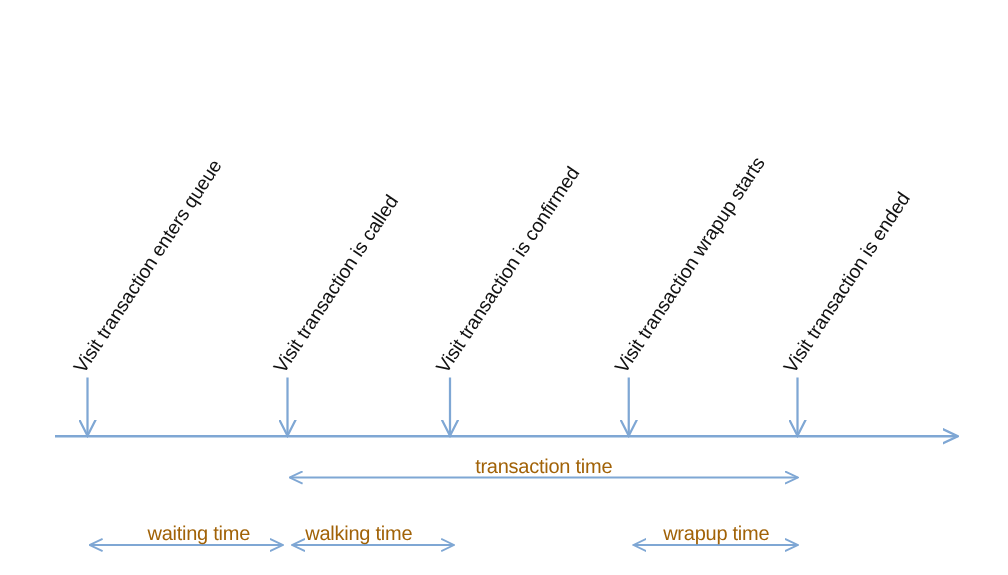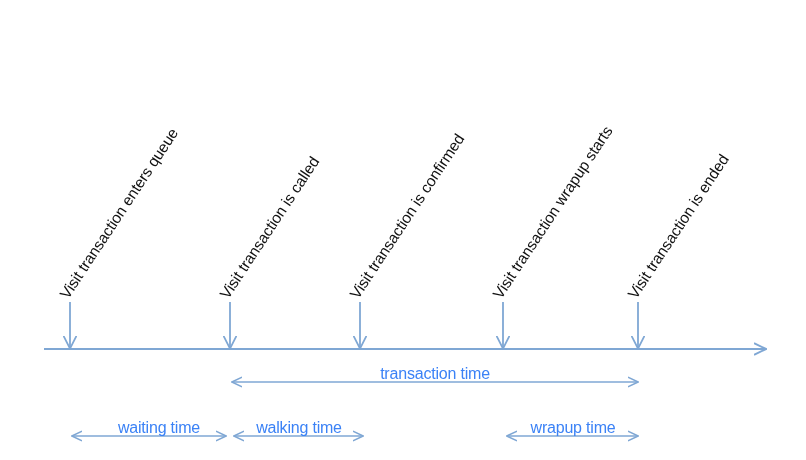--- a/index.html
+++ b/index.html
@@ -40,21 +40,21 @@
     top: 0;
     width: 806px;
     height: 460px;
   }
 
   
   .measure-label {
     position: absolute;
     font-size: 16px;
     line-height: 1;
-    color: #3b82f6;
+    color: #a16207;
     text-align: center;
     white-space: nowrap;
     transform: translateX(-50%);
     letter-spacing: -0.2px;
   }
 </style>
 </head>
 <body>
 
 <div id="canvas">
@@ -90,16 +90,16 @@
 
     <line x1="72" y1="436" x2="226" y2="436" stroke="#7FA7D4" stroke-width="1.6" marker-start="url(#arrowStart)" marker-end="url(#arrowEnd)"></line>
 
     <line x1="234" y1="436" x2="363" y2="436" stroke="#7FA7D4" stroke-width="1.6" marker-start="url(#arrowStart)" marker-end="url(#arrowEnd)"></line>
 
     <line x1="507" y1="436" x2="638" y2="436" stroke="#7FA7D4" stroke-width="1.6" marker-start="url(#arrowStart)" marker-end="url(#arrowEnd)"></line>
   </svg>
 
   <div class="measure-label" style="left:435px; top:366px;">transaction time</div>
   <div class="measure-label" style="left:159px; top:420px;">waiting time</div>
-  <div class="measure-label" style="left:299px; top:420px;">walking time</div>
+  <div class="measure-label" style="left:287px; top:420px;">walking time</div>
   <div class="measure-label" style="left:573px; top:420px;">wrapup time</div>
 
 </div>
 
 </body></html>

